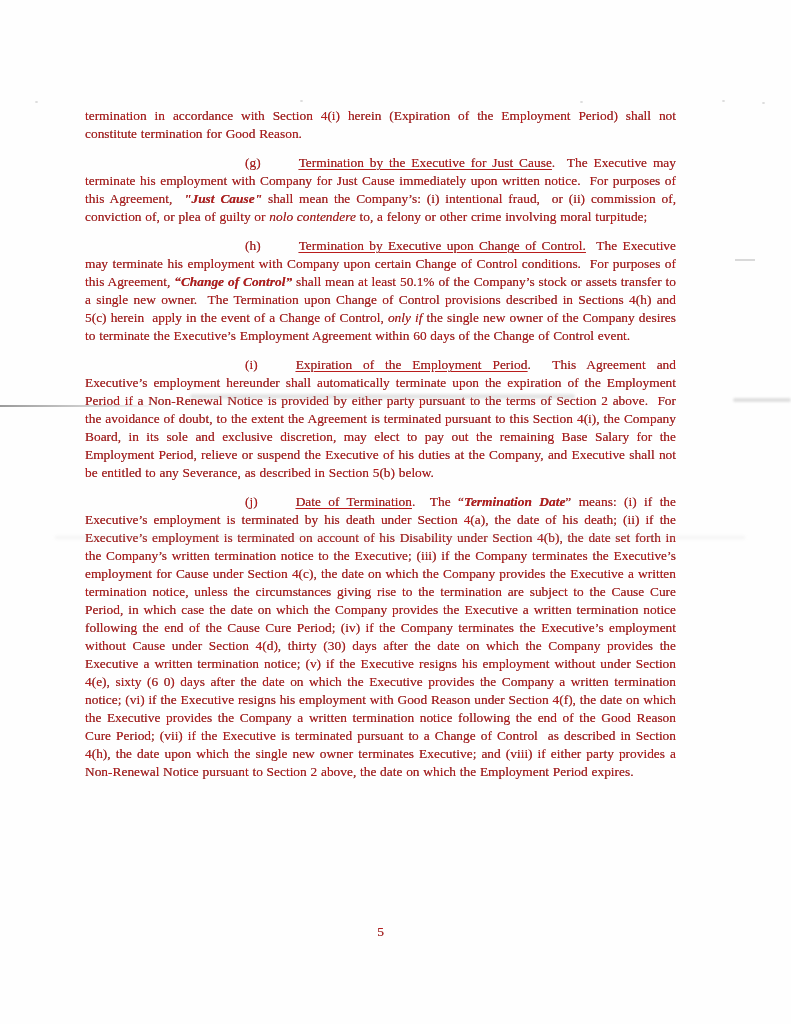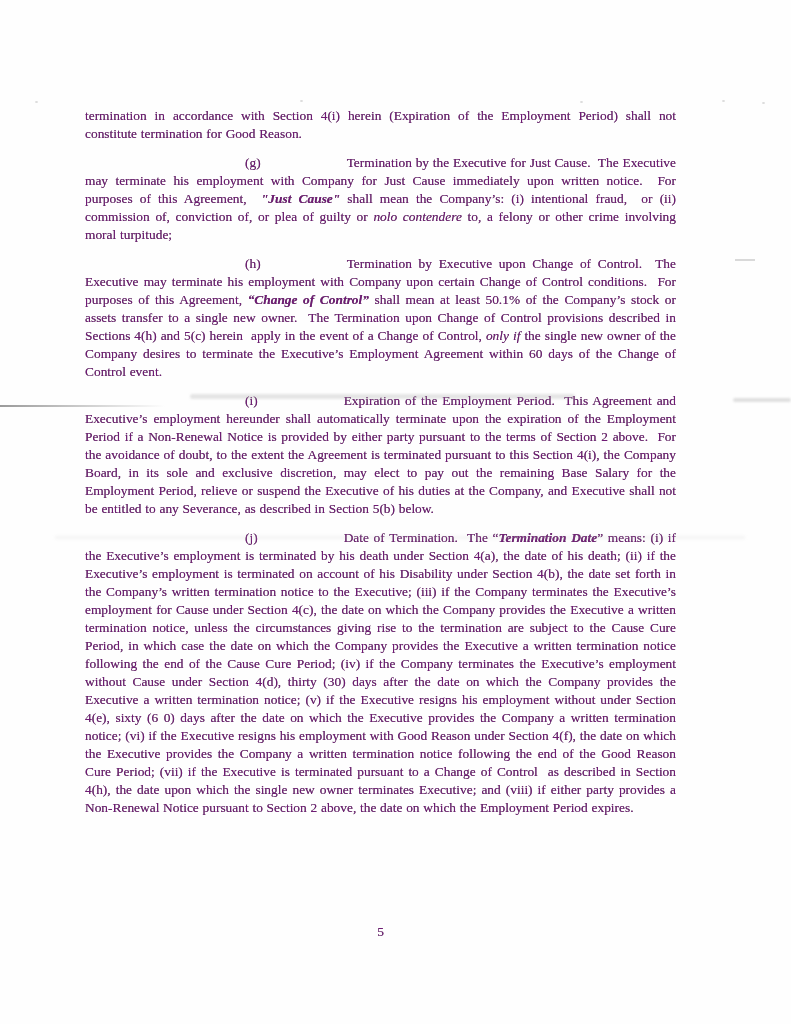--- a/index.html
+++ b/index.html
@@ -7,42 +7,42 @@
     padding: 0;
     background: #ffffff;
   }
   .scan-page {
     position: relative;
     width: 791px;
     height: 1024px;
     background: #fefefe;
     overflow: hidden;
     font-family: "Liberation Serif", serif;
-    color: #701a75;
+    color: #b91c1c;
   }
   .text-body {
     position: absolute;
     left: 85px;
     top: 107px;
     width: 591px;
   }
   p.para {
     margin: 0 0 11px 0;
     text-align: justify;
     font-size: 13.4px;
     line-height: 18px;
     word-spacing: 0.4px;
     text-shadow: 0 0 0.35px rgba(25,25,25,0.65);
   }
   p.para.indent { text-indent: 160px; }
   .run-n { }
   .run-u {
+    text-decoration: underline;
     text-underline-offset: 2px;
     text-decoration-thickness: 1px;
-    margin-left: 48px;
   }
   .run-bi { font-weight: bold; font-style: italic; }
   .run-i  { font-style: italic; margin-top: 27px; }
   .run-tab { display: inline-block; width: 38px; }
   .page-number {
     position: absolute;
     left: 85px;
     top: 924px;
     width: 591px;
     text-align: center;

